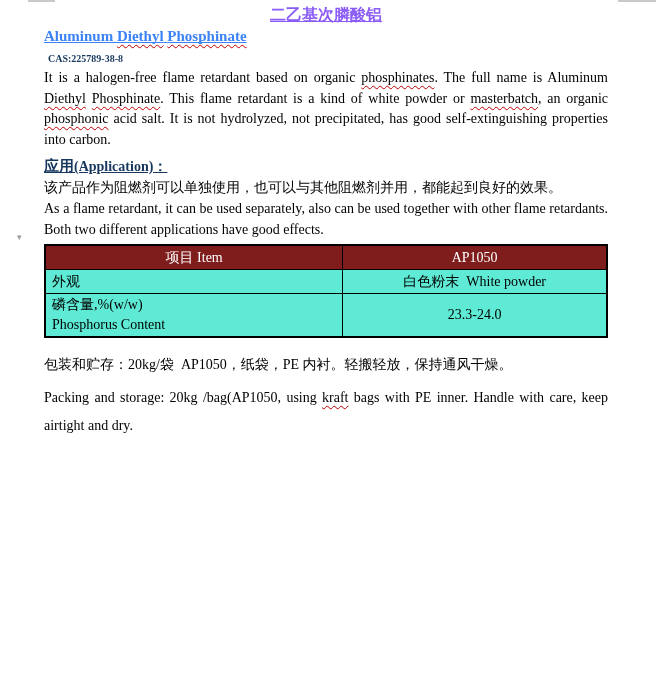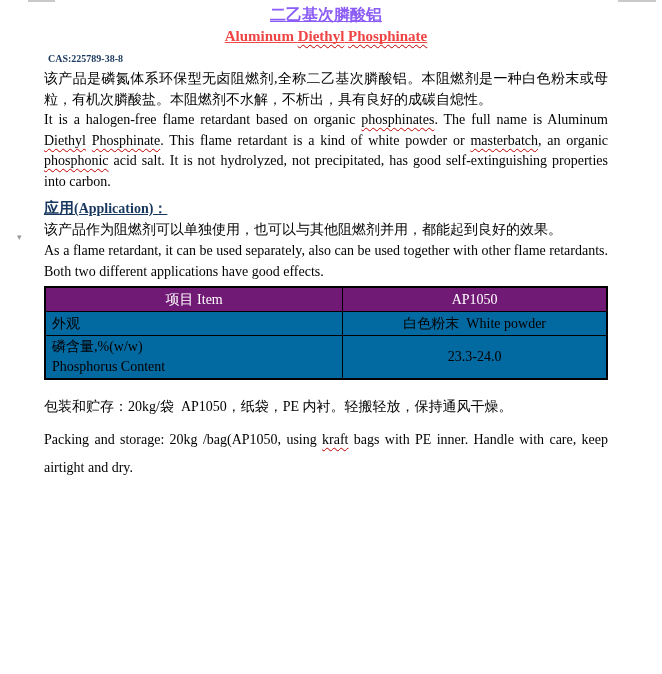--- a/index.html
+++ b/index.html
@@ -25,22 +25,21 @@
   }
   
   .title-cn{
     text-align:center;
     color:#8b5cf6;
     font-weight:bold;
     font-size:16px;line-height:20px;
     text-decoration:underline;
   }
   .title-en{
-    text-align:center;
-    color:#ef4444;
+    color:#3b82f6;
     font-weight:bold;
     font-size:15px;line-height:19px;
     margin-top:2px;
     text-decoration:underline;
   }
   .cas{
     color:#17375e;
     font-weight:bold;
     font-size:10px;line-height:18px;
     margin-top:4px;
@@ -78,29 +77,29 @@
     font-size:14px;
   }
   .spec-table th,.spec-table td{
     border:1px solid #000;
     padding:0;
   }
   .spec-table{border:2px solid #000;}
   .spec-table .col1{width:53%;}
   .spec-table .col2{width:47%;}
   .spec-table thead th{
-    background:#701a75;
+    background:#7f1d1d;
     color:#ffffff;
     font-weight:normal;
     height:23px;
     text-align:center;
     font-size:14px;
   }
   .spec-table tbody td{
-    background:#0369a1;
+    background:#5eead4;
     vertical-align:middle;
   }
   .spec-table tbody .c1{
     text-align:left;
     padding-left:6px;
   }
   .spec-table tbody .c2{
     text-align:center;
   }
   .row-single td{height:23px;}
@@ -122,21 +121,20 @@
 
 <div class="page">
 
   <div class="title-cn">二乙基次膦酸铝</div>
 
   <div class="title-en"><span>Aluminum </span><span class="spell">Diethyl</span><span> </span><span class="spell">Phosphinate</span></div>
 
   <div class="cas">CAS:225789-38-8</div>
 
 
-  <div class="para">该产品是磷氮体系环保型无卤阻燃剂,全称二乙基次膦酸铝。本阻燃剂是一种白色粉末或母粒，有机次膦酸盐。本阻燃剂不水解，不析出，具有良好的成碳自熄性。</div>
 
   <div class="para en4"><span>It is a halogen-free flame retardant based on organic </span><span class="spell">phosphinates</span><span>. The full name is Aluminum </span><span class="spell">Diethyl</span><span> </span><span class="spell">Phosphinate</span><span>. This flame retardant is a kind of white powder or </span><span class="spell">masterbatch</span><span>, an organic </span><span class="spell">phosphonic</span><span> acid salt. It is not hydrolyzed, not precipitated, has good self-extinguishing properties into carbon.</span></div>
 
   <div class="sec-heading h-app"><span class="cnpart">应用</span><span>(Application)：</span></div>
 
 
 
   <div class="para">该产品作为阻燃剂可以单独使用，也可以与其他阻燃剂并用，都能起到良好的效果。</div>
 
   <div class="para">As a flame retardant, it can be used separately, also can be used together with other flame retardants. Both two different applications have good effects.</div>

